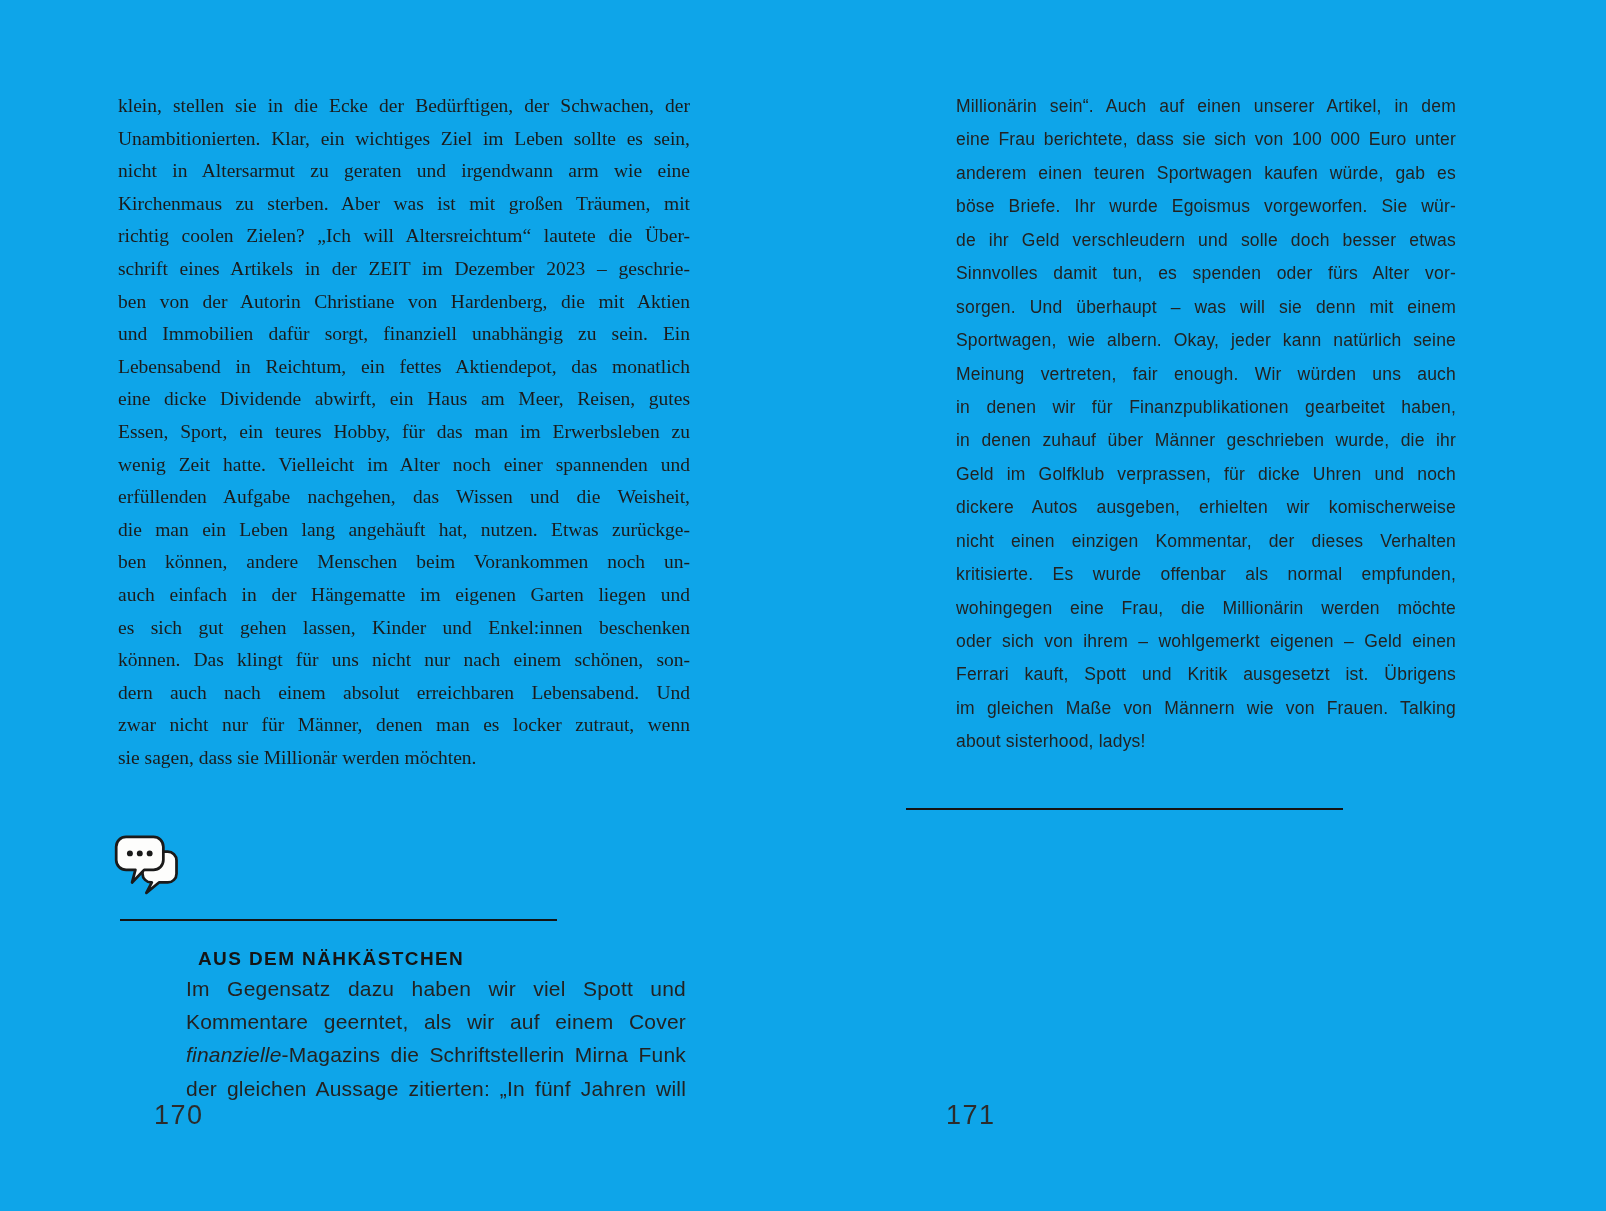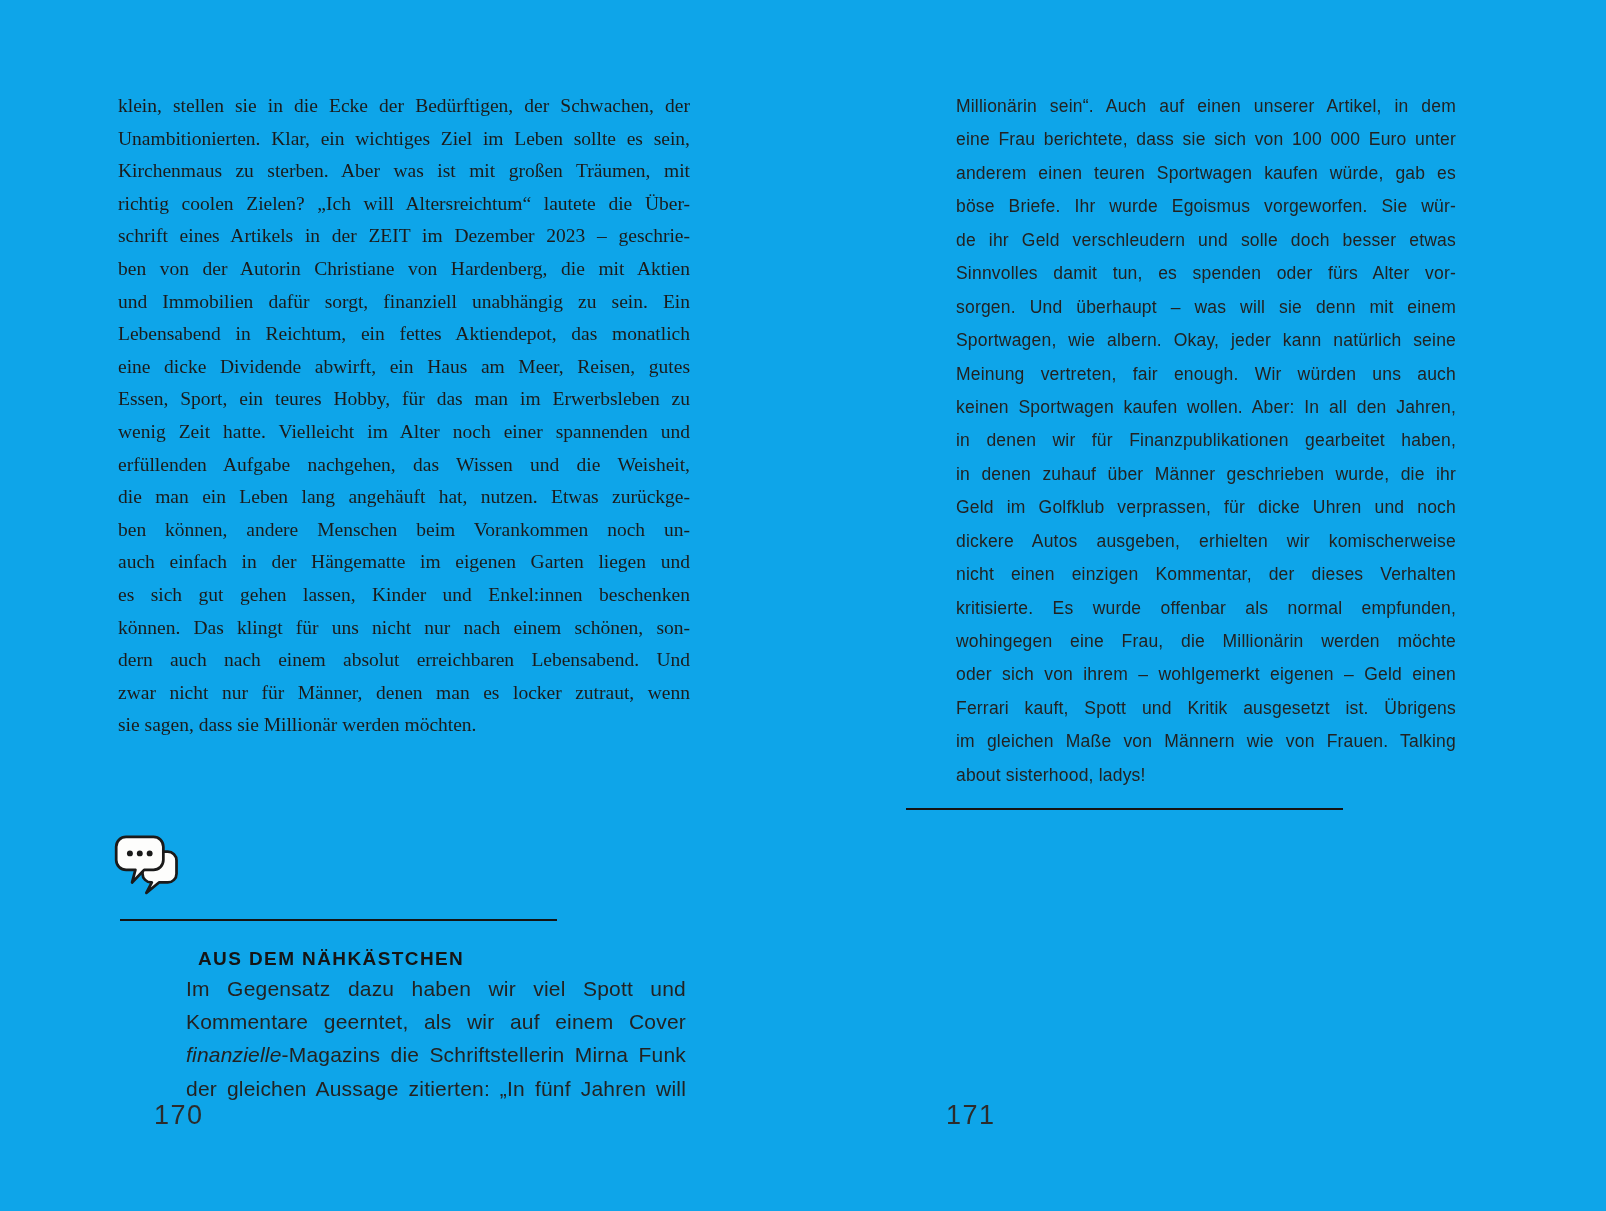--- a/index.html
+++ b/index.html
@@ -107,20 +107,21 @@
   .pagenum-right { left: 946px; }
 </style>
 </head>
 <body>
 
 <div class="canvas">
 
   <div class="textblock serif-block">
       <div class="line">klein, stellen sie in die Ecke der Bedürftigen, der Schwachen, der</div>
       <div class="line">Unambitionierten. Klar, ein wichtiges Ziel im Leben sollte es sein,</div>
+      <div class="line">nicht in Altersarmut zu geraten und irgendwann arm wie eine</div>
       <div class="line">Kirchenmaus zu sterben. Aber was ist mit großen Träumen, mit</div>
       <div class="line">richtig coolen Zielen? „Ich will Altersreichtum“ lautete die Über-</div>
       <div class="line">schrift eines Artikels in der ZEIT im Dezember 2023 – geschrie-</div>
       <div class="line">ben von der Autorin Christiane von Hardenberg, die mit Aktien</div>
       <div class="line">und Immobilien dafür sorgt, finanziell unabhängig zu sein. Ein</div>
       <div class="line">Lebensabend in Reichtum, ein fettes Aktiendepot, das monatlich</div>
       <div class="line">eine dicke Dividende abwirft, ein Haus am Meer, Reisen, gutes</div>
       <div class="line">Essen, Sport, ein teures Hobby, für das man im Erwerbsleben zu</div>
       <div class="line">wenig Zeit hatte. Vielleicht im Alter noch einer spannenden und</div>
       <div class="line">erfüllenden Aufgabe nachgehen, das Wissen und die Weisheit,</div>
@@ -162,21 +163,20 @@
   <div class="textblock right-block sans">
       <div class="line">Millionärin sein“. Auch auf einen unserer Artikel, in dem</div>
       <div class="line">eine Frau berichtete, dass sie sich von 100 000 Euro unter</div>
       <div class="line">anderem einen teuren Sportwagen kaufen würde, gab es</div>
       <div class="line">böse Briefe. Ihr wurde Egoismus vorgeworfen. Sie wür-</div>
       <div class="line">de ihr Geld verschleudern und solle doch besser etwas</div>
       <div class="line">Sinnvolles damit tun, es spenden oder fürs Alter vor-</div>
       <div class="line">sorgen. Und überhaupt – was will sie denn mit einem</div>
       <div class="line">Sportwagen, wie albern. Okay, jeder kann natürlich seine</div>
       <div class="line">Meinung vertreten, fair enough. Wir würden uns auch</div>
-      <div class="line">keinen Sportwagen kaufen wollen. Aber: In all den Jahren,</div>
       <div class="line">in denen wir für Finanzpublikationen gearbeitet haben,</div>
       <div class="line">in denen zuhauf über Männer geschrieben wurde, die ihr</div>
       <div class="line">Geld im Golfklub verprassen, für dicke Uhren und noch</div>
       <div class="line">dickere Autos ausgeben, erhielten wir komischerweise</div>
       <div class="line">nicht einen einzigen Kommentar, der dieses Verhalten</div>
       <div class="line">kritisierte. Es wurde offenbar als normal empfunden,</div>
       <div class="line">wohingegen eine Frau, die Millionärin werden möchte</div>
       <div class="line">oder sich von ihrem – wohlgemerkt eigenen – Geld einen</div>
       <div class="line">Ferrari kauft, Spott und Kritik ausgesetzt ist. Übrigens</div>
       <div class="line">im gleichen Maße von Männern wie von Frauen. Talking</div>

